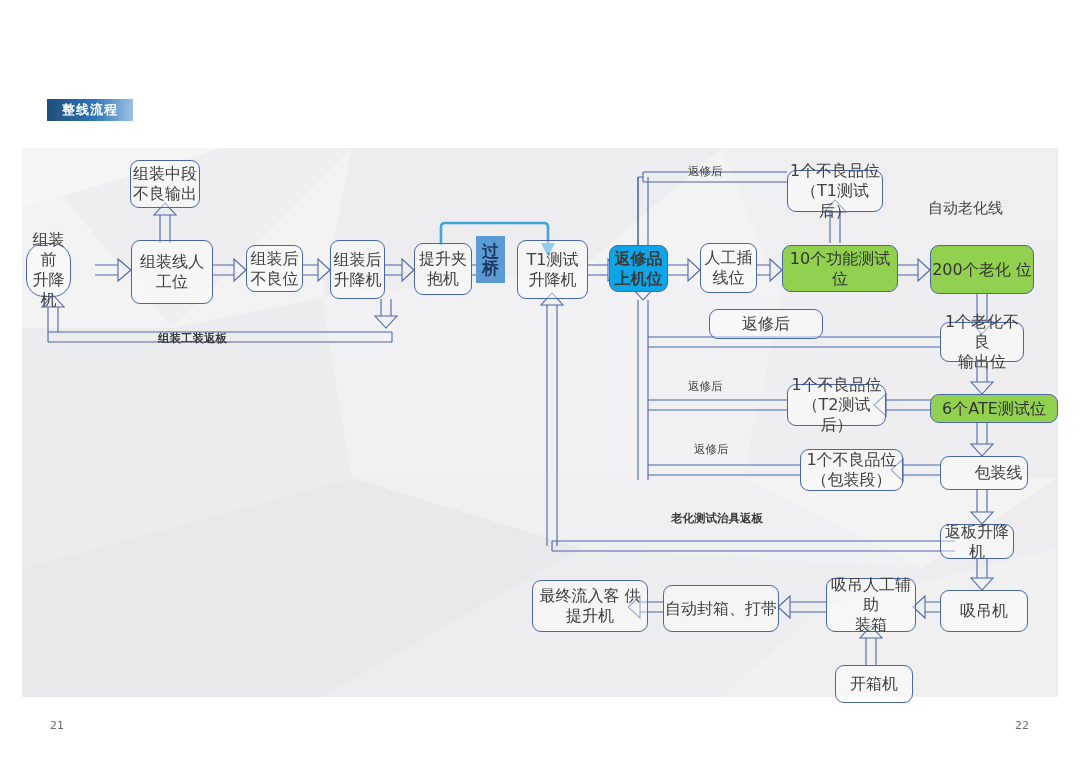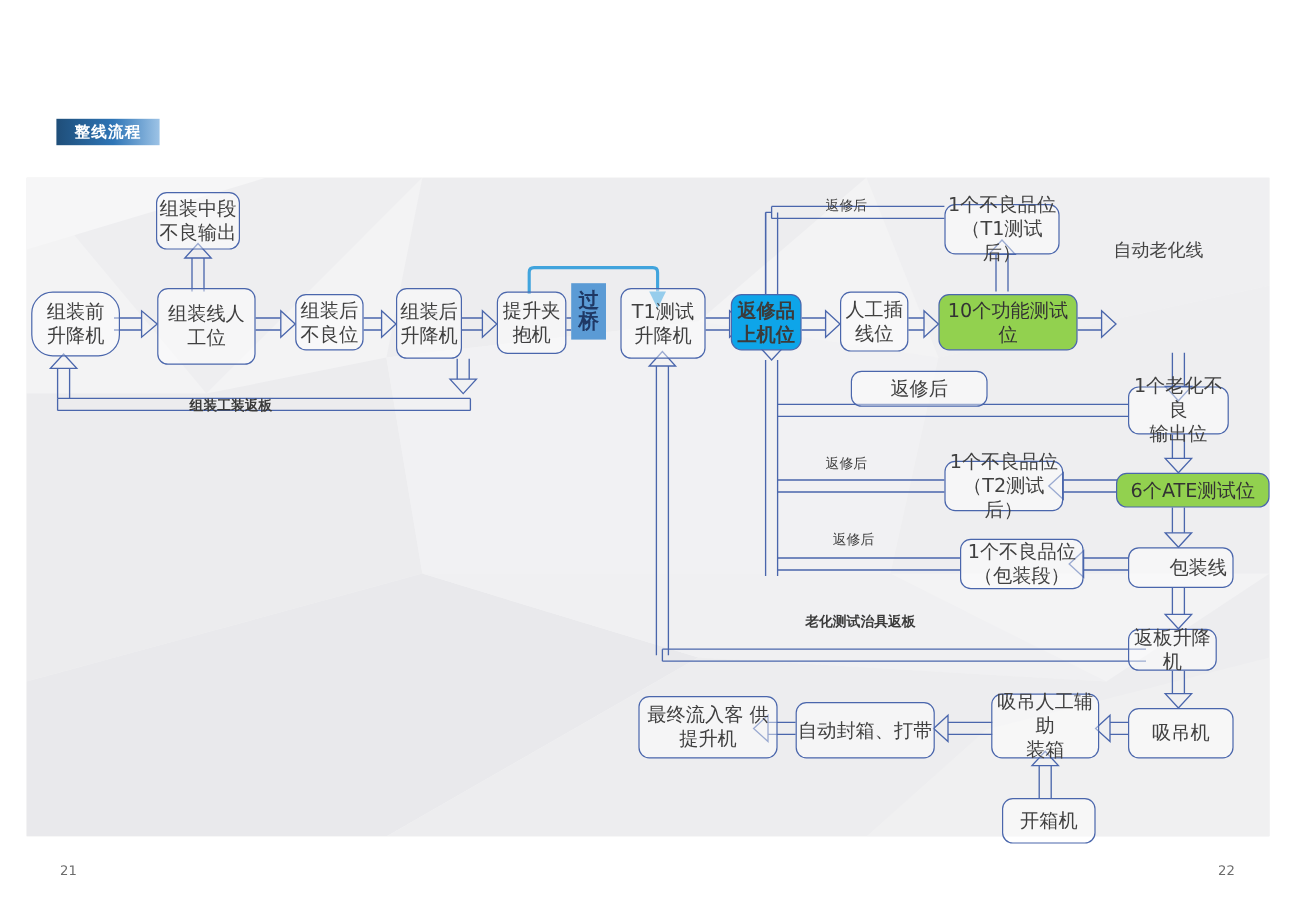--- a/index.html
+++ b/index.html
@@ -185,21 +185,21 @@
 
       <path d="M866,665 V638 M876,665 V638"></path>
       <polygon points="860,638 882,638 871,626" fill="none"></polygon>
 
     </g>
   </svg>
 
   <div class="node plain" style="left:130px;top:160px;width:70px;height:48px;">组装中段
 不良输出</div>
 
-  <div class="node plain" style="left:26px;top:243px;width:74px;height:54px;border-radius:18px;">组装前
+  <div class="node plain" style="left:26px;top:243px;width:45px;height:54px;border-radius:18px;">组装前
 升降机</div>
 
   <div class="node plain" style="left:131px;top:240px;width:82px;height:64px;">组装线人
 工位</div>
 
   <div class="node plain" style="left:246px;top:245px;width:57px;height:47px;">组装后
 不良位</div>
 
   <div class="node plain" style="left:330px;top:240px;width:55px;height:59px;">组装后
 升降机</div>
@@ -214,20 +214,21 @@
 升降机</div>
 
   <div class="node orange" style="left:609px;top:245px;width:59px;height:47px;">返修品
 上机位</div>
 
   <div class="node plain" style="left:700px;top:243px;width:57px;height:50px;">人工插
 线位</div>
 
   <div class="node green" style="left:782px;top:245px;width:116px;height:47px;">10个功能测试位</div>
 
+  <div class="node green" style="left:930px;top:245px;width:104px;height:49px;">200个老化 位</div>
 
   <div class="node plain" style="left:787px;top:170px;width:96px;height:42px;">1个不良品位
 （T1测试后）</div>
 
   <div class="node plain" style="left:940px;top:322px;width:84px;height:40px;">1个老化不 良
 输出位</div>
 
   <div class="node green" style="left:930px;top:394px;width:128px;height:29px;">6个ATE测试位</div>
 
   <div class="node plain" style="left:940px;top:456px;width:88px;height:34px;padding-left:29px;">包装线</div>

